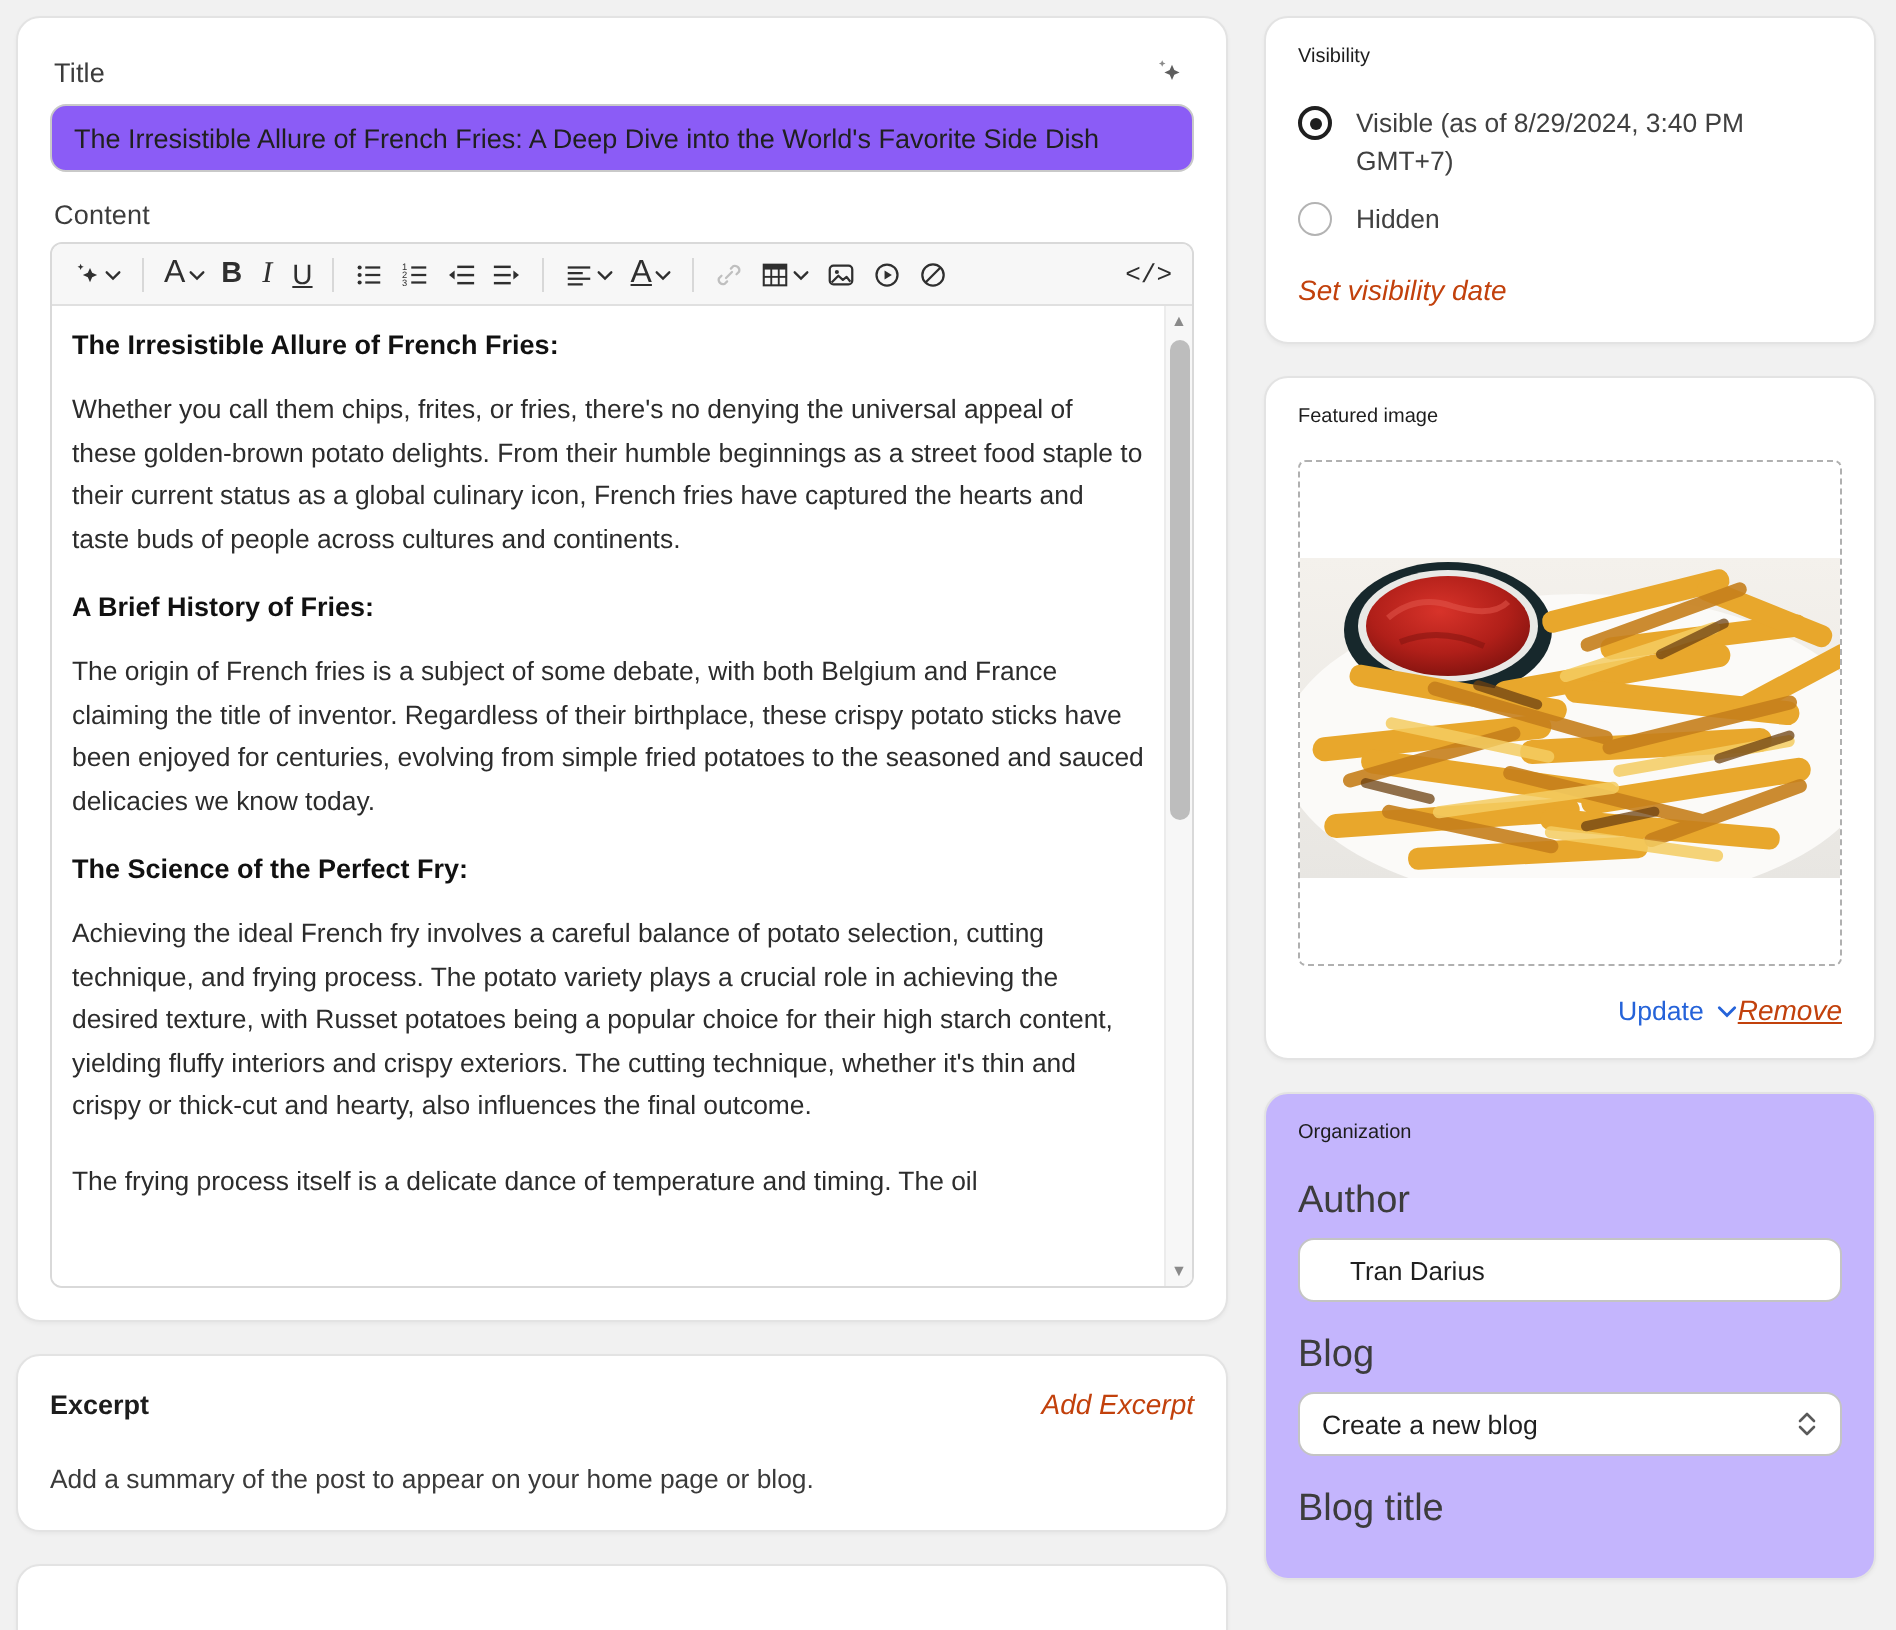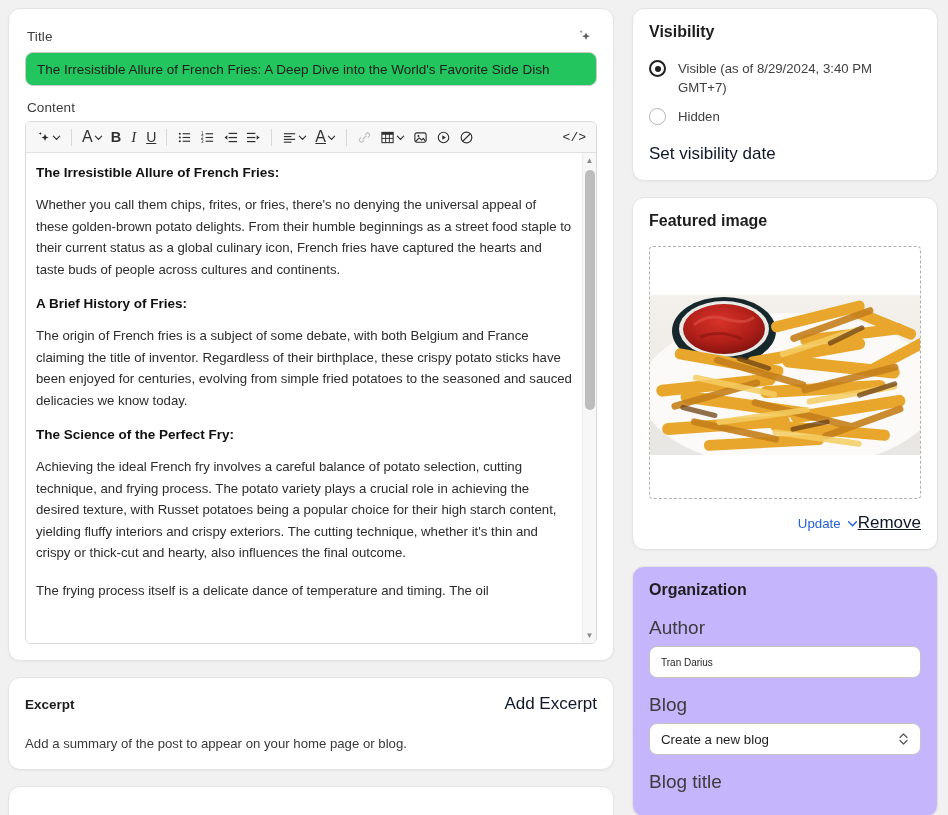--- a/index.html
+++ b/index.html
@@ -42,21 +42,21 @@
   .sparkle-btn {
     width: 22px; height: 22px; margin-top: 2px; margin-right: 2px;
     display: flex; align-items: center; justify-content: center;
     cursor: pointer;
   }
   .title-input {
     width: 100%;
     height: 34px;
     border: 1px solid #c9c9c9;
     border-radius: 8px;
-    background: #22c55e;
+    background: #8b5cf6;
     padding: 12px 11px;
     font-size: 13.5px;
     color: #202020;
     font-family: "Liberation Sans", sans-serif;
     outline: none;
   }
   .content-label { margin-top: 14px; margin-bottom: 6px; }
 
   .editor-box {
     border: 1px solid #d9d9d9;
@@ -132,30 +132,30 @@
   .sbar .thumb {
     position: absolute; left: 2px; width: 10px;
     top: 17px; height: 240px;
     background: #bdbdbd; border-radius: 5px;
   }
 
   
   .excerpt-card { margin-top: 16px; padding: 16px 16px 18px 16px; }
   .row-between { display:flex; align-items:center; justify-content:space-between; }
   .card-title { font-size: 13.5px; font-weight: bold; color: #1d1d1d; }
-  .link { color: #0f172a; font-size: 17px; cursor: pointer; }
+  .link { color: #c2410c; font-size: 14px; cursor: pointer; font-style: italic; }
   .link.underline { text-decoration: underline; }
   .excerpt-help { font-size: 13.2px; color: #3a3a3a; margin-top: 22px; }
 
   .stub-card { margin-top: 16px; height: 60px; }
 
   
   .panel { padding: 14px 16px 16px 16px; }
   .panel + .panel-gap { height: 16px; }
-  .panel-title { font-size: 16px; font-weight: bold; color: #1d1d1d; }
+  .panel-title { font-size: 10px; font-weight: normal; color: #1d1d1d; }
 
   .radio-row { display: flex; align-items: flex-start; margin-top: 18px; }
   .radio-row + .radio-row { margin-top: 10px; }
   .radio {
     width: 17px; height: 17px; border-radius: 50%;
     border: 2px solid #1f1f1f; background: #fff;
     flex: 0 0 17px; margin-right: 12px; margin-top: 1px;
     position: relative; cursor: pointer;
   }
   .radio.checked::after {
@@ -179,22 +179,22 @@
   }
   .fi-img { position: absolute; left: 0; right: 0; top: 48px; height: 160px; overflow: hidden; }
   .fi-actions { display:flex; align-items:center; justify-content:flex-end; margin-top: 14px; }
   .update-link { display:flex; align-items:center; gap:6px; color:#2563d9; font-size:13.3px; cursor:pointer; }
 
   .org-label { font-size: 19px; color: #3c3c3c; margin-top: 16px; margin-bottom: 7px; }
   .org-label.first { margin-top: 18px; }
   .org-input {
     width: 100%; height: 32px;
     border: 1px solid #c4c4c4; border-radius: 8px;
-    background: #fff; padding: 0 11px;
-    font-size: 10px; color: #1f1f1f;
+    background: #fff; padding: 0 25px;
+    font-size: 13px; color: #1f1f1f;
     font-family: "Liberation Sans", sans-serif; outline: none;
   }
   .org-select {
     width: 100%; height: 32px;
     border: 1px solid #c4c4c4; border-radius: 8px;
     background: #fff; padding: 0 11px;
     font-size: 13.3px; color: #1f1f1f;
     display: flex; align-items: center; justify-content: space-between;
     cursor: pointer;
     text-align: center;

